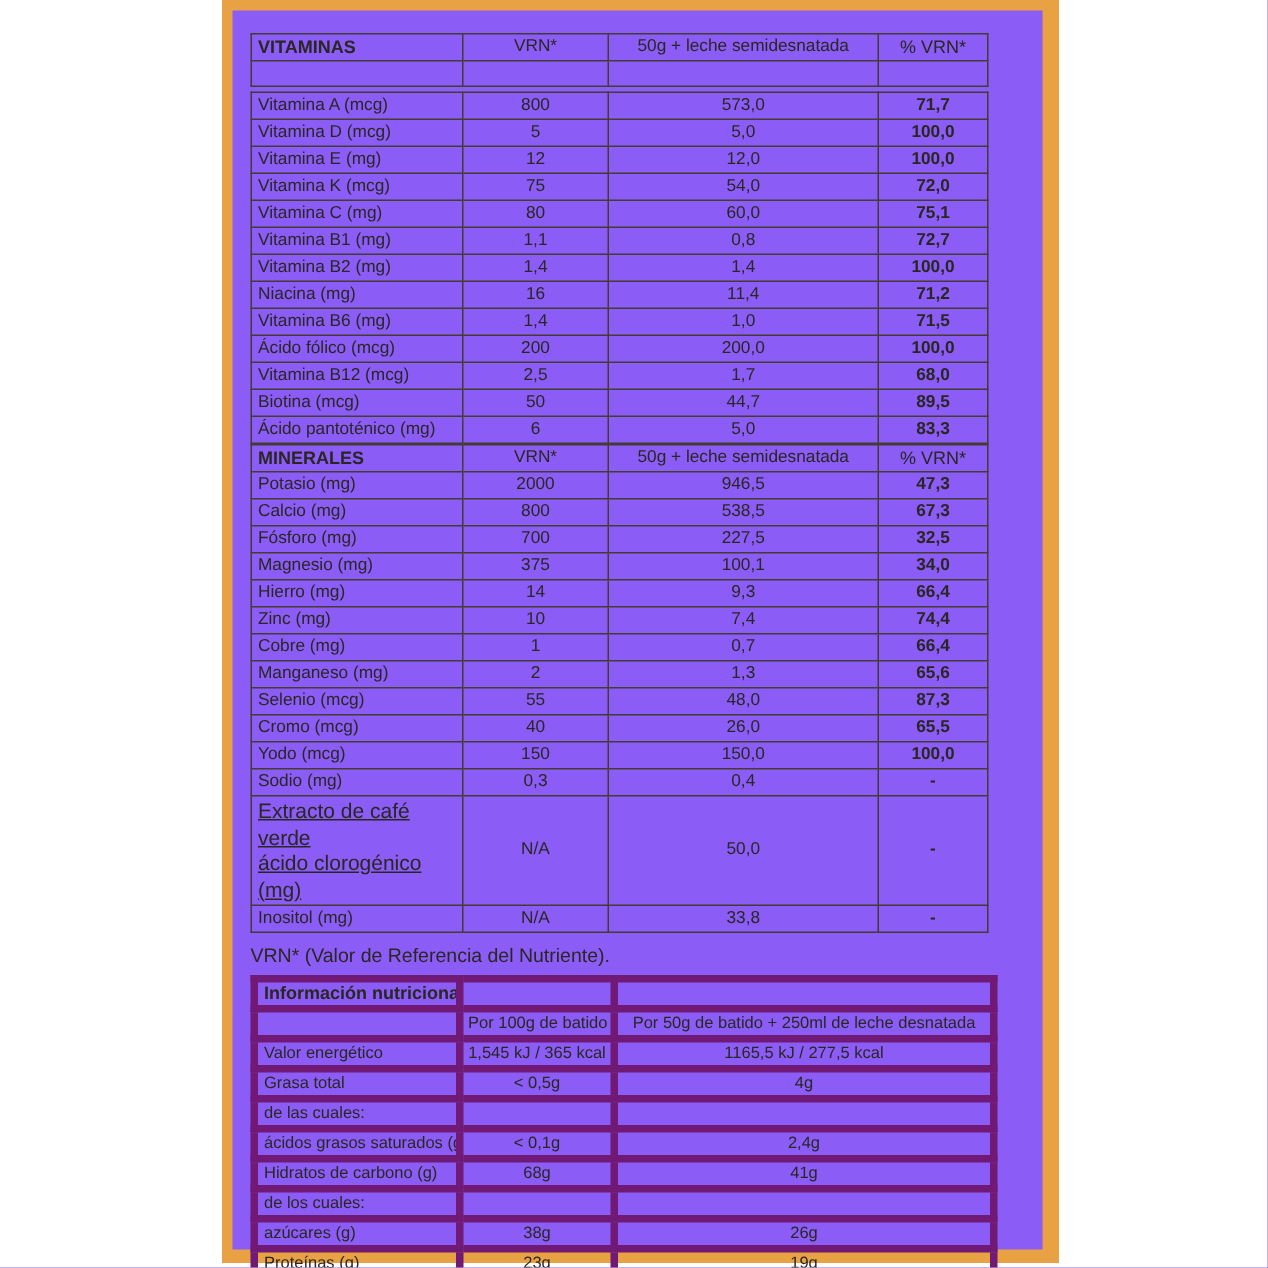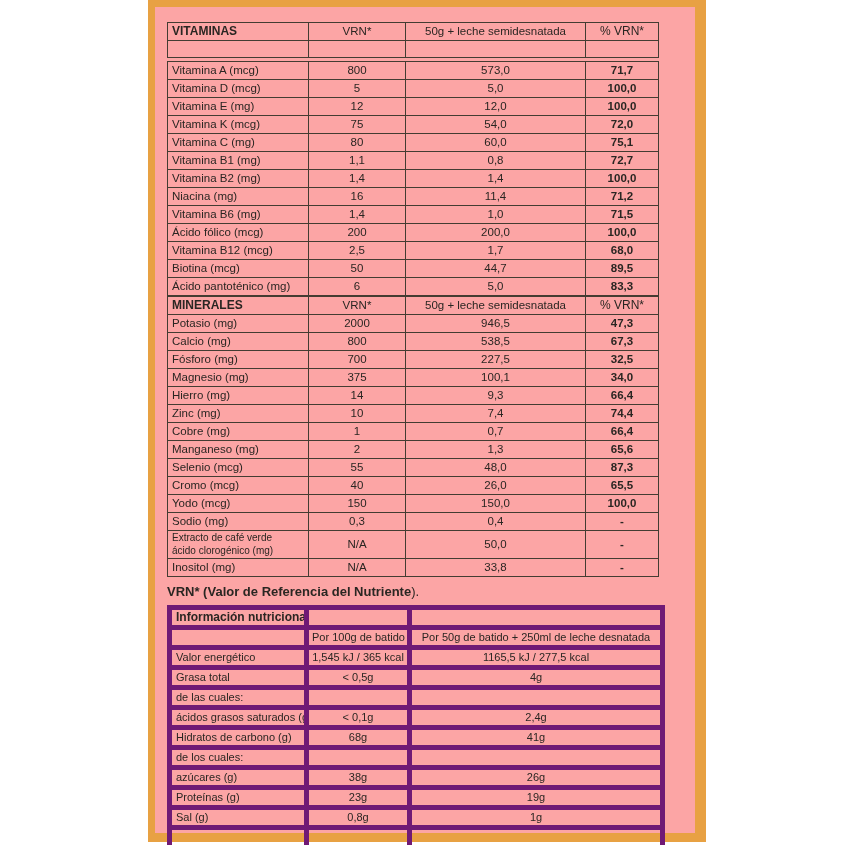--- a/index.html
+++ b/index.html
@@ -2,42 +2,42 @@
 <html><head>
 <meta charset="utf-8">
 <style>
   html,body{margin:0;padding:0;}
   body{
     width:845px;height:845px;background:#FFFFFF;position:relative;
     font-family:"Liberation Sans", sans-serif;
   }
   .panel{
     position:absolute;left:148px;top:0;width:558px;height:842px;
-    box-sizing:border-box;background:#fca5a5;
+    box-sizing:border-box;background:#8b5cf6;
     border:solid #E8A143;border-width:7px 11px 9px 7px;
   }
   .content{padding:15px 0 0 12px;}
   table{border-collapse:collapse;table-layout:fixed;}
   .vm{width:491px;}
   .vm th,.vm td{
     border:1px solid #443C32;color:#2A2622;font-size:11.5px;
     padding:0 4px;height:17px;line-height:1.15;overflow:hidden;white-space:nowrap;
   }
   .vm th{font-weight:normal;text-align:center;}
   .vm th.h0{text-align:left;font-weight:bold;font-size:12px;}
   .vm th.h3{font-weight:normal;font-size:12px;}
   .vm td.c0{text-align:left;}
   .vm td.c1,.vm td.c2{text-align:center;}
   .vm td.c3{text-align:center;font-weight:bold;}
   .vm.hdr{margin-bottom:3px;}
   .vm.hdr .spacer td{height:16px;}
   .minerals{}
-  td.small-label{font-size:10px;line-height:1.25;padding:1px 4px;white-space:normal;}
+  td.small-label{font-size:14px;line-height:1.25;padding:1px 4px;white-space:normal;text-decoration:underline;}
   .footnote{margin-top:7px;font-size:13px;color:#2A2622;}
-  .fn-b{font-weight:bold;}
+  .fn-b{font-weight:normal;}
   .nut{width:493px;margin-top:6px;}
   .nut td{
     border:5px solid #701a75;color:#2A2622;font-size:11px;
     padding:0 3px;height:15px;line-height:1.1;overflow:hidden;white-space:nowrap;
     text-align:center;
     margin-left:20px;
   }
   .nut td.c0{text-align:left;padding-left:4px;}
   .nut td.title{font-weight:bold;font-size:12px;}
 </style>

